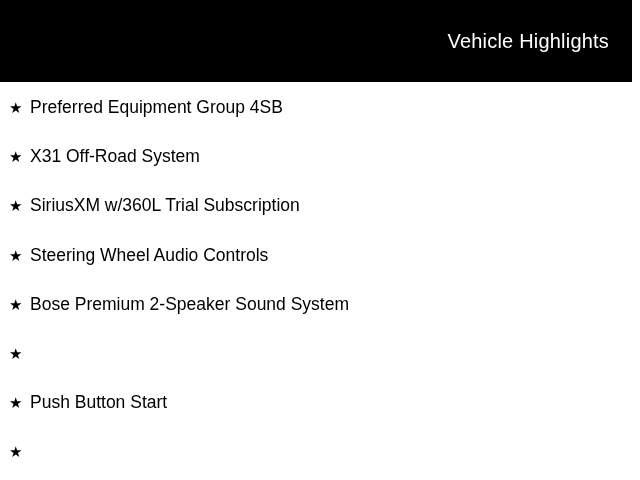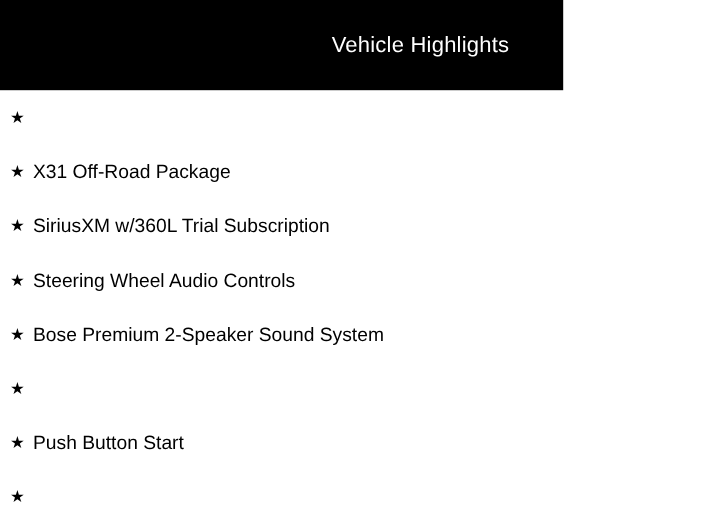--- a/index.html
+++ b/index.html
@@ -15,28 +15,28 @@
   }
   .page {
     position: relative;
     width: 640px;
     height: 480px;
     background: #ffffff;
     box-sizing: border-box;
   }
   .header-bar {
     position: relative;
-    width: 512px;
+    width: 632px;
     height: 82px;
     background: #000000;
     display: flex;
     align-items: center;
     justify-content: flex-end;
     box-sizing: border-box;
-    padding-right: 49px;
+    padding-right: 23px;
   }
   .header-title {
     color: #ffffff;
     font-size: 20px;
     font-weight: normal;
     letter-spacing: 0.2px;
     line-height: 1;
     white-space: nowrap;
   }
   .highlights-list {
@@ -74,25 +74,26 @@
 <div class="page">
 
   <div class="header-bar">
     <div class="header-title">Vehicle Highlights</div>
   </div>
 
   <ul class="highlights-list">
 
     <li class="highlight-item">
       <span class="bullet-star">★</span>
+      <span class="item-label">Preferred Equipment Group 4SB</span>
     </li>
 
     <li class="highlight-item">
       <span class="bullet-star">★</span>
-      <span class="item-label">X31 Off-Road Package</span>
+      <span class="item-label">X31 Off-Road System</span>
     </li>
 
     <li class="highlight-item">
       <span class="bullet-star">★</span>
       <span class="item-label">SiriusXM w/360L Trial Subscription</span>
     </li>
 
     <li class="highlight-item">
       <span class="bullet-star">★</span>
       <span class="item-label">Steering Wheel Audio Controls</span>

